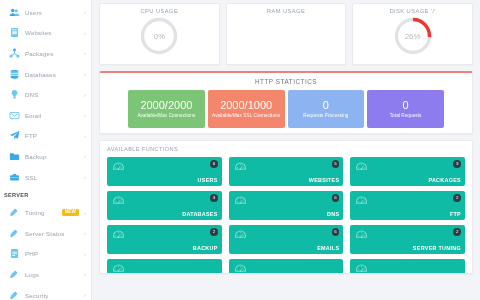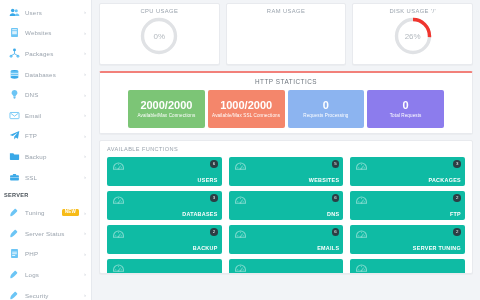--- a/index.html
+++ b/index.html
@@ -122,21 +122,21 @@
   .stat-tile {
     flex: 1 1 0;
     border-radius: 2px;
     height: 38px;
     display: flex; flex-direction: column;
     align-items: center; justify-content: center;
     color: #ffffff;
     padding: 0 2px;
     cursor: pointer;
   }
-  .stat-num { font-size: 11px; line-height: 13px; font-weight: bold; }
+  .stat-num { font-size: 11px; line-height: 13px; font-weight: normal; }
   .stat-lbl {
     font-size: 4.6px; line-height: 6px;
     text-align: center; letter-spacing: .1px;
     margin-top: 1px;
   }
 
   
   #func-card {
     margin-top: 6px;
     padding: 5px 7px 0;
@@ -374,21 +374,21 @@
       </div>
 
     <div id="http-card" class="card">
       <div id="http-title">HTTP STATICTICS</div>
       <div id="http-tiles">
           <div class="stat-tile" style="background: rgb(124, 197, 118);">
             <div class="stat-num">2000/2000</div>
             <div class="stat-lbl">Available/Max Connections</div>
           </div>
           <div class="stat-tile" style="background: rgb(244, 134, 107);">
-            <div class="stat-num">1000/2000</div>
+            <div class="stat-num">2000/1000</div>
             <div class="stat-lbl">Available/Max SSL Connections</div>
           </div>
           <div class="stat-tile" style="background: rgb(140, 180, 240);">
             <div class="stat-num">0</div>
             <div class="stat-lbl">Requests Processing</div>
           </div>
           <div class="stat-tile" style="background: rgb(140, 124, 237);">
             <div class="stat-num">0</div>
             <div class="stat-lbl">Total Requests</div>
           </div>

